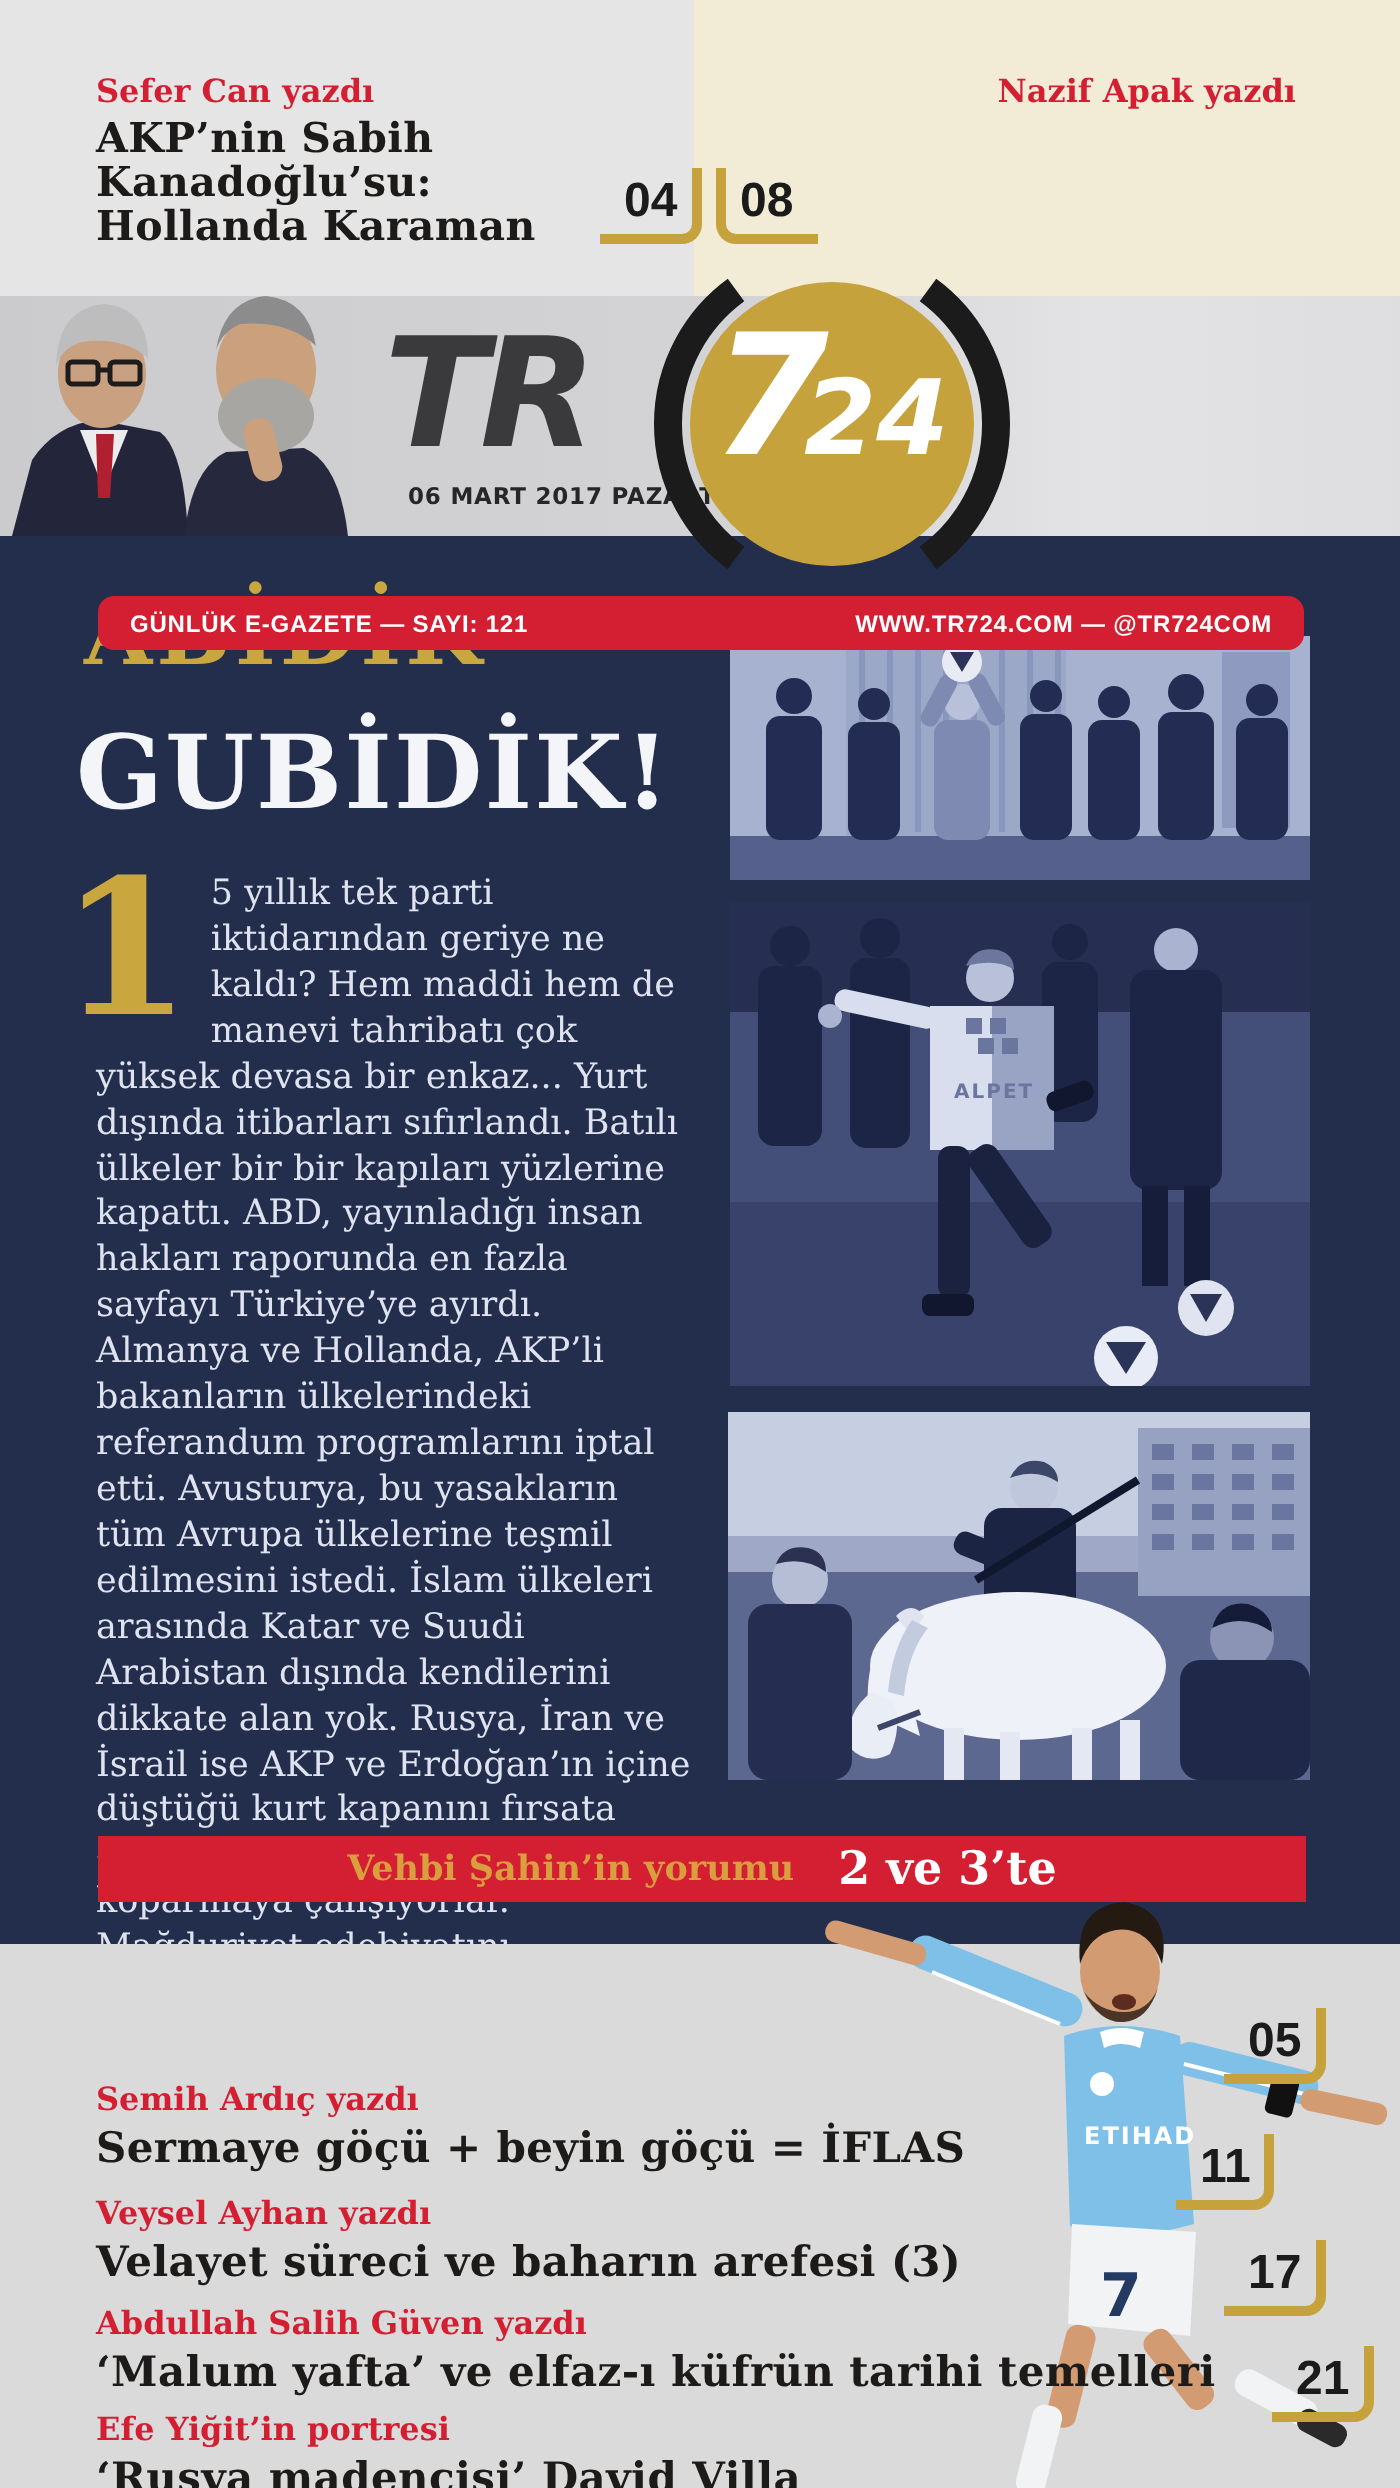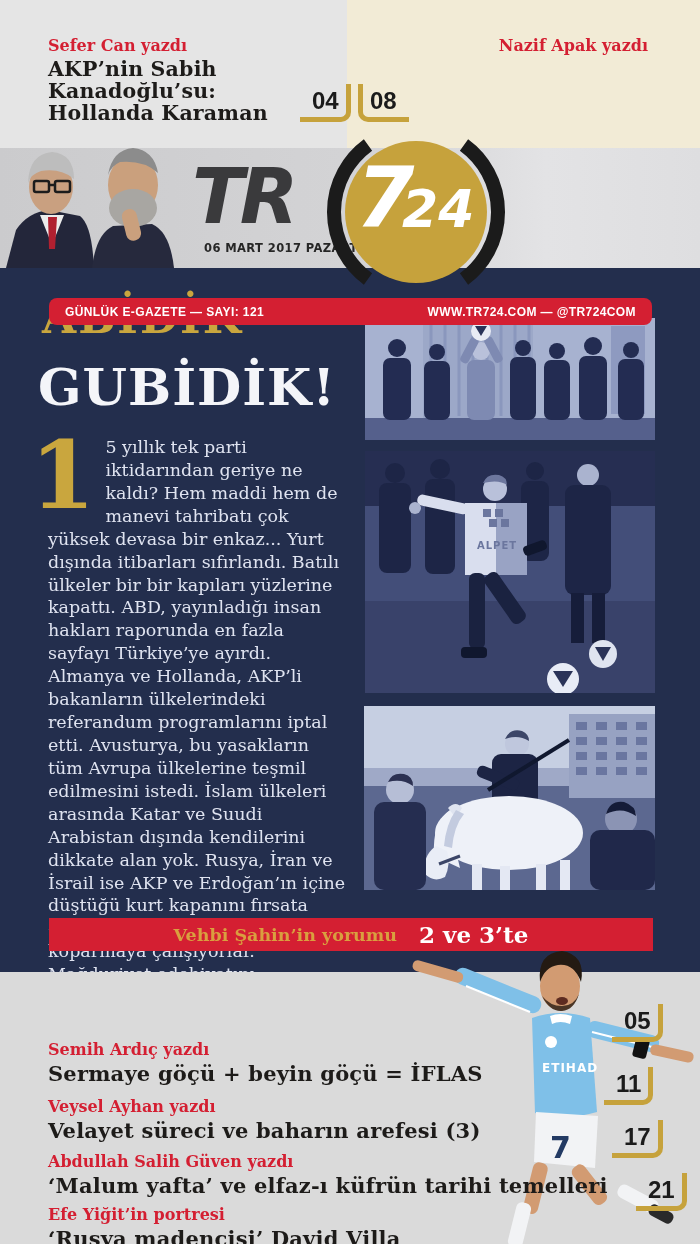--- a/index.html
+++ b/index.html
@@ -312,21 +312,21 @@
     <div class="headline">‘Malum yafta’ ve elfaz-ı küfrün tarihi temelleri</div>
   </div>
   <div class="b-item bi-4">
     <div class="author">Efe Yiğit’in portresi</div>
     <div class="headline">‘Rusya madencisi’ David Villa</div>
   </div>
 
   <div class="ptag br" style="left:612px; top:1004px;">
     <span>05</span>
   </div>
-  <div class="ptag br" style="left:604px; top:1067px;">
+  <div class="ptag br" style="left:588px; top:1067px;">
     <span>11</span>
   </div>
   <div class="ptag br" style="left:612px; top:1120px;">
     <span>17</span>
   </div>
   <div class="ptag br" style="left:636px; top:1173px;">
     <span>21</span>
   </div>
 
 </div>

